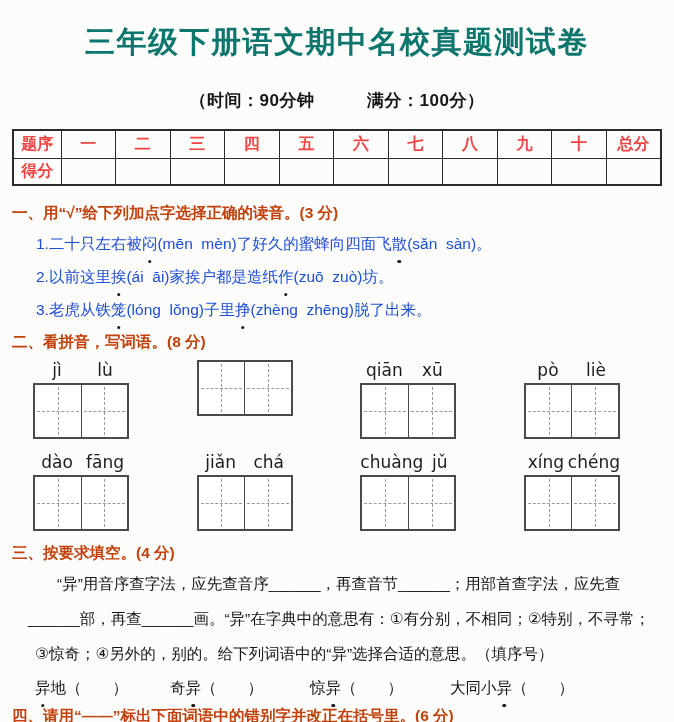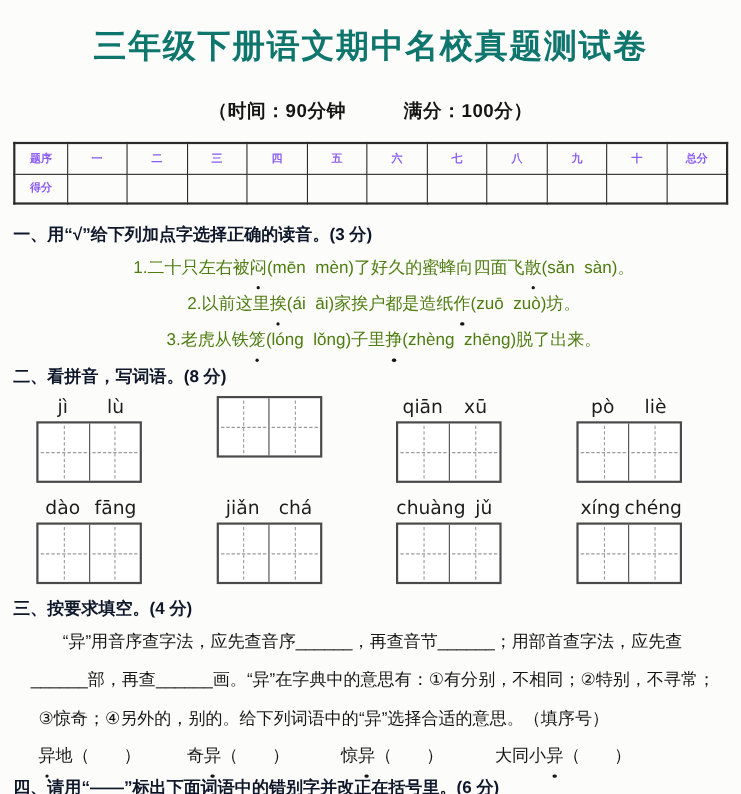--- a/index.html
+++ b/index.html
@@ -21,34 +21,34 @@
   }
 
   
   table.score {
     margin-top:17px; width:650px;
     border-collapse:collapse; table-layout:fixed;
     border:2px solid #2b2b2b;
   }
   table.score td {
     border:1px solid #2b2b2b; text-align:center;
-    font-size:10px; font-weight:bold; color:#8b5cf6;
+    font-size:16px; font-weight:bold; color:#ef4444;
   }
   table.score tr.head td { height:28px; }
   table.score tr.score-row td { height:27px; }
   table.score td.lab { width:48px; }
 
   .sec-head {
-    font-size:15.5px; font-weight:bold; color:#0f172a;
+    font-size:15.5px; font-weight:bold; color:#c2410c;
     white-space:pre-wrap;
   }
   #s1-head { margin-top:17px; }
   .q-line {
     margin-left:24px; line-height:33px; font-size:15.5px;
-    white-space:pre-wrap; color:#4d7c0f;text-align:center;
+    white-space:pre-wrap; color:#1d4ed8;
   }
   #s1-items { margin-top:3px; }
 
   .dot { position:relative; display:inline-block; }
   .dot::after {
     content:""; position:absolute; left:50%; bottom:-3px;
     width:3.5px; height:3.5px; background:#161616; border-radius:50%;
     transform:translateX(-50%);
   }
 

